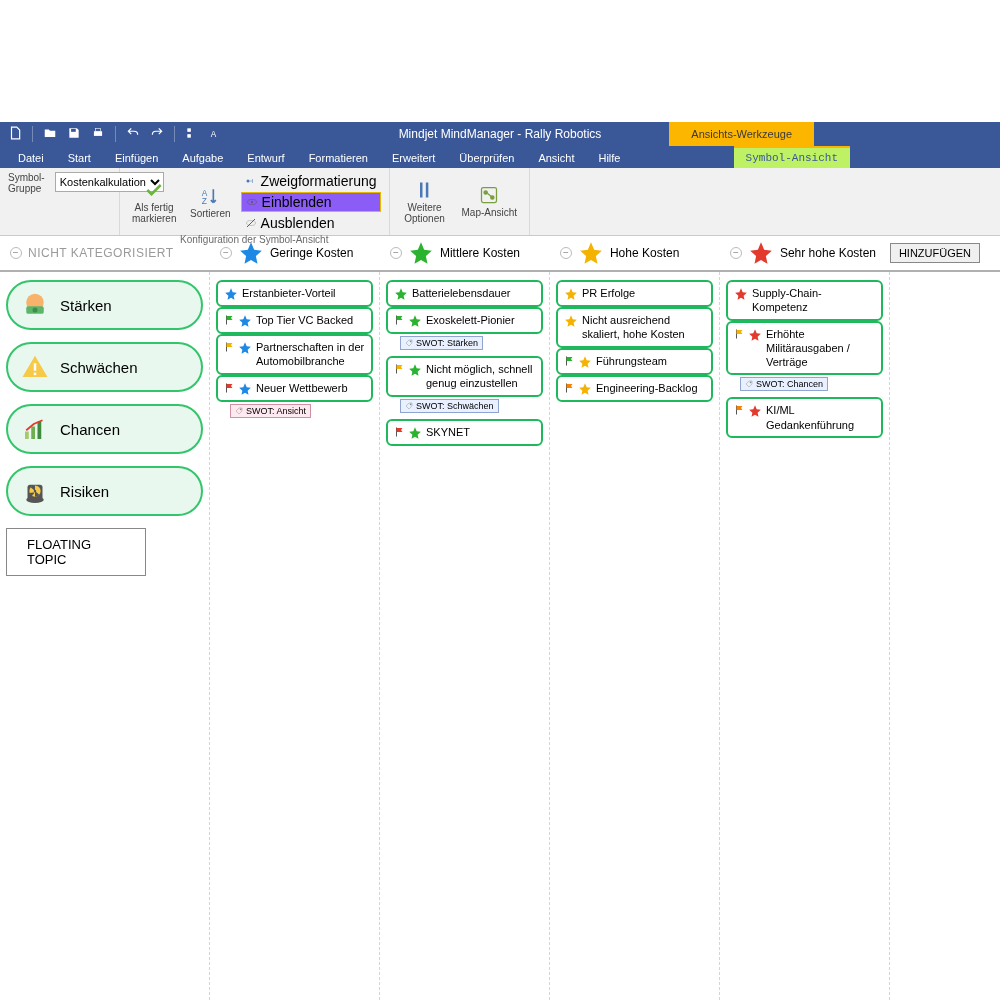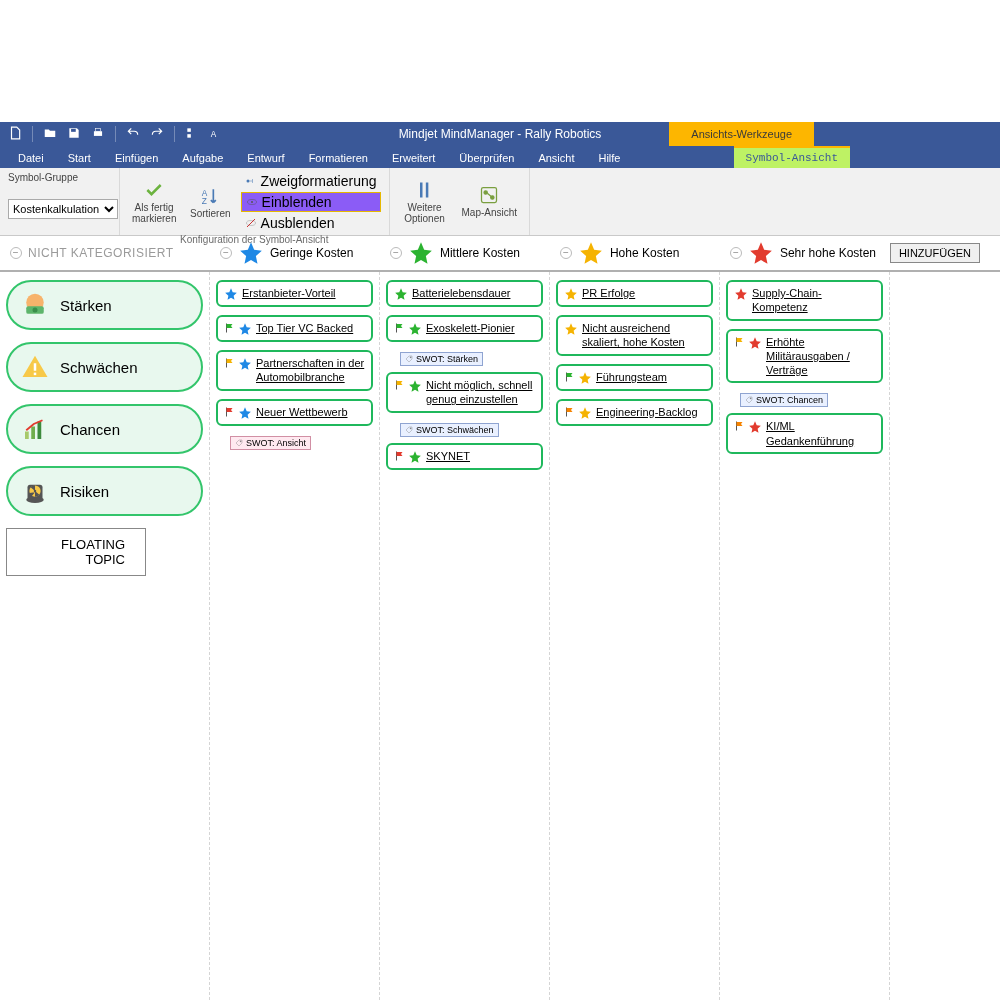--- a/index.html
+++ b/index.html
@@ -43,24 +43,24 @@
 
   
   .board { display:flex; height: calc(100% - 150px); border-radius: 23px; }
   .lane { border-right:1px dashed #d5d5d5; padding:8px 6px; }
   .lane.first { width:210px; }
   .lane.cat { width:170px; }
 
   
   .swot { border:2px solid #33c56b; border-radius:28px; background:#e8f8ee; height:50px; display:flex; align-items:center; gap:10px; padding:0 12px; margin-bottom:12px; font-size:15px; }
   .swot svg { width:30px; height:30px; flex-shrink:0; }
-  .floating { border:1px solid #888; padding:8px 20px; font-size:13px; width:140px; text-align:right; }
-
-  
-  .card { border:2px solid #1fb85c; border-radius:6px; background:#fff; padding:4px 6px; margin-bottom:8px; font-size:11px; display:flex; align-items:flex-start; gap:4px; position:relative;text-decoration:underline; }
+  .floating { border:1px solid #888; padding:8px 20px; font-size:13px; width:140px; text-align:left; }
+
+  
+  .card { border:2px solid #1fb85c; border-radius:6px; background:#fff; padding:4px 6px; font-size:11px; display:flex; align-items:flex-start; gap:4px; position:relative; }
   .card .icons { display:flex; gap:2px; flex-shrink:0; margin-top:1px; }
   .card .txt { line-height:1.3; }
   .tag { display:inline-flex; align-items:center; gap:3px; border:1px solid #8fa4d1; background:#e9f0ff; font-size:9px; padding:1px 4px; margin-top:2px; margin-left:14px; }
   .tag.risk { border-color:#d18fa4; background:#ffe9f0; }
   .tag svg { width:8px; height:8px; }
 
   .star { width:14px; height:14px; }
   .star.lg { width:26px; height:26px; }
   .flag { width:12px; height:12px; }
 </style>
@@ -115,21 +115,21 @@
     <div class="mtab">Formatieren</div>
     <div class="mtab">Erweitert</div>
     <div class="mtab">Überprüfen</div>
     <div class="mtab">Ansicht</div>
     <div class="mtab">Hilfe</div>
     <div class="mtab context">Symbol-Ansicht</div>
   </div>
 
   <div class="ribbon">
     <div class="rgroup" style="width:120px;">
-      <div class="rcontent" style="flex-direction:column; align-items:flex-start; gap:16px;">
+      <div class="rcontent" style="align-items:flex-start; gap:10px;">
         <span class="rsmall">Symbol-Gruppe</span>
         <select class="combo" style="width:110px;">
           <option>Kostenkalkulation</option>
         </select>
       </div>
       <div class="rlabel"></div>
     </div>
     <div class="rgroup">
       <div class="rcontent">
         <div class="btnv">

